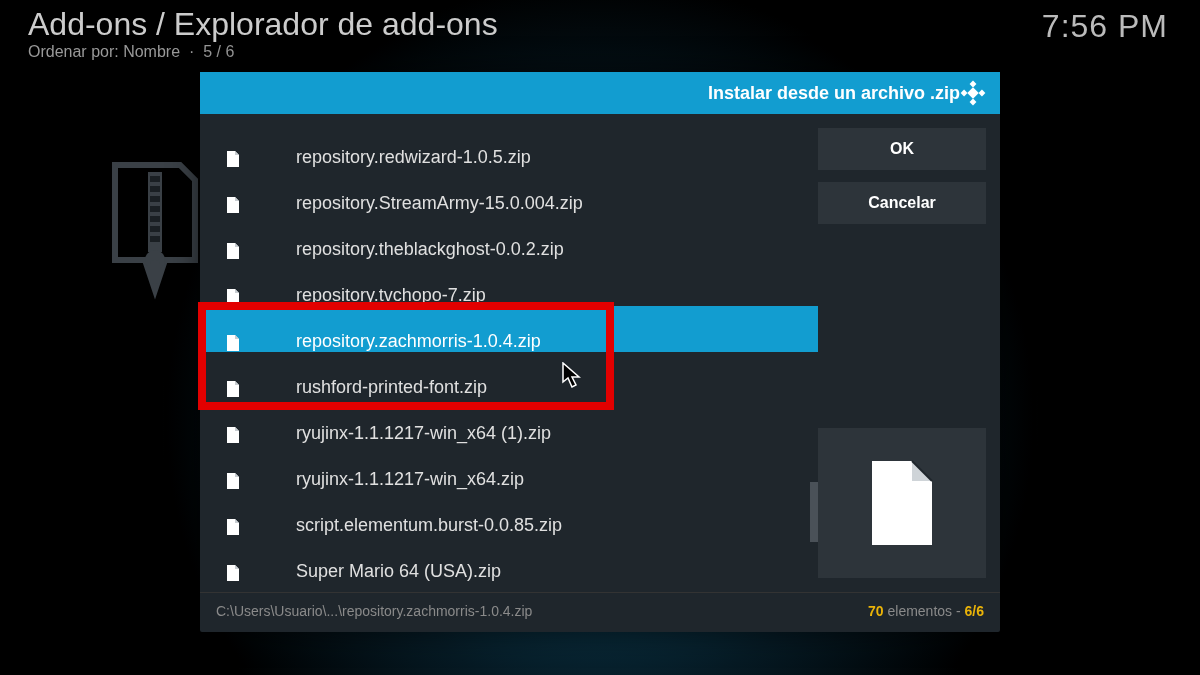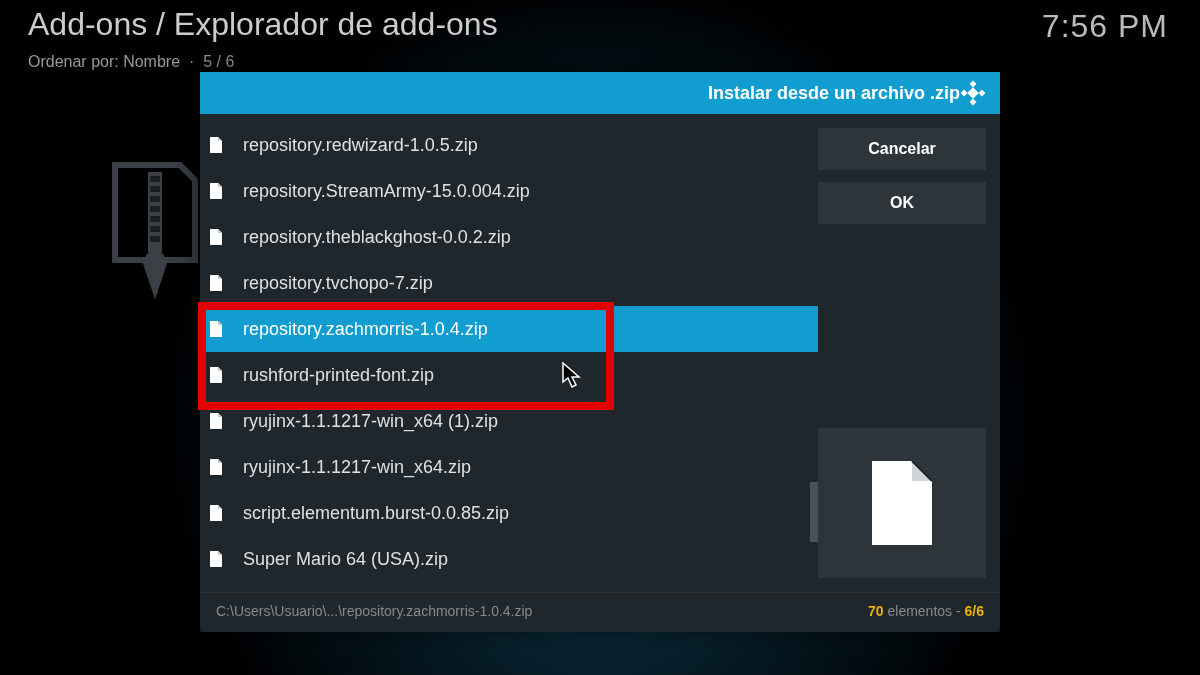--- a/index.html
+++ b/index.html
@@ -3,34 +3,34 @@
 <meta charset="utf-8">
 <style>
   html,body{margin:0;padding:0;width:1200px;height:675px;overflow:hidden;
     font-family:Arial,Helvetica,sans-serif;background:#000;color:#e8e8e8;}
   
   .bg{position:absolute;inset:0;
     background:radial-gradient(circle at 50% 62%,#0f5a7a 0%,#0b3a4e 18%,#061a24 38%,#000 60%);}
   
   .top{position:absolute;top:6px;left:28px;right:28px;z-index:5;}
   .breadcrumb{font-size:32px;color:#ccc;font-weight:400;}
-  .sortline{font-size:16px;color:#999;margin-top:10px;}
+  .sortline{font-size:16px;color:#999;margin-top:0;}
   .clock{position:absolute;top:8px;right:32px;font-size:32px;color:#bbb;letter-spacing:1px;z-index:5;}
   
   .zip-deco{position:absolute;left:110px;top:160px;width:90px;height:150px;z-index:1;}
   
   .modal{position:absolute;left:200px;top:72px;width:800px;height:560px;
     background:#1f262c;border-radius:2px;box-shadow:0 0 30px rgba(0,0,0,.6);z-index:10;}
   .modal-header{background:#129dd0;height:42px;display:flex;align-items:center;
     padding:0 14px;justify-content:flex-end;}
   .modal-title{color:#fff;font-size:18px;font-weight:bold;}
   .modal-body{display:flex;height:478px;}
   .file-col{flex:1;position:relative;padding:8px 0;}
   .file-list{position:absolute;top:8px;left:0;right:0;bottom:8px;overflow:hidden;}
-  .file-item{height:46px;display:flex;align-items:center;padding:0 9px;font-size:18px;color:#e0e0e0;cursor:pointer;}
+  .file-item{height:46px;display:flex;align-items:flex-end;padding:0 26px;font-size:18px;color:#e0e0e0;cursor:pointer;gap:36px;}
   .file-item.selected{background:#129dd0;color:#fff;}
   .file-ico{width:14px;height:18px;margin-right:20px;flex:none;}
   .side-col{width:168px;padding:14px 14px 0 0;display:flex;flex-direction:column;align-items:stretch;}
   .btn{background:#2d343a;height:42px;display:flex;align-items:center;justify-content:center;
     color:#fff;font-size:16px;font-weight:bold;margin-bottom:12px;cursor:pointer;}
   .preview{margin-top:auto;margin-bottom:14px;background:#2d343a;height:150px;
     display:flex;align-items:center;justify-content:center;}
   .modal-footer{height:36px;border-top:1px solid #333;display:flex;align-items:center;
     padding:0 16px;font-size:14px;color:#8a8a8a;justify-content:space-between;}
   .footer-right .accent{color:#eab308;font-weight:bold;}
@@ -159,22 +159,22 @@
               <path d="M9 1 V5 H13 Z" fill="#c8cdd1"></path>
             </svg>
             <span>Super Mario 64 (USA).zip</span>
           </div>
         </div>
       <div class="scrollbar">
         <div class="scroll-thumb" style="top:360px;height:60px;"></div>
       </div>
     </div>
     <div class="side-col">
+      <div class="btn">OK</div>
       <div class="btn">Cancelar</div>
-      <div class="btn">OK</div>
       <div class="preview">
         <svg width="70" height="90" viewBox="0 0 70 90">
           <path d="M5 3 H45 L65 23 V87 H5 Z" fill="#fff"></path>
           <path d="M45 3 L45 23 L65 23 Z" fill="#cfd4d8"></path>
           <path d="M45 3 L65 23" stroke="#1f262c" stroke-width="2" fill="none"></path>
         </svg>
       </div>
     </div>
   </div>
 

